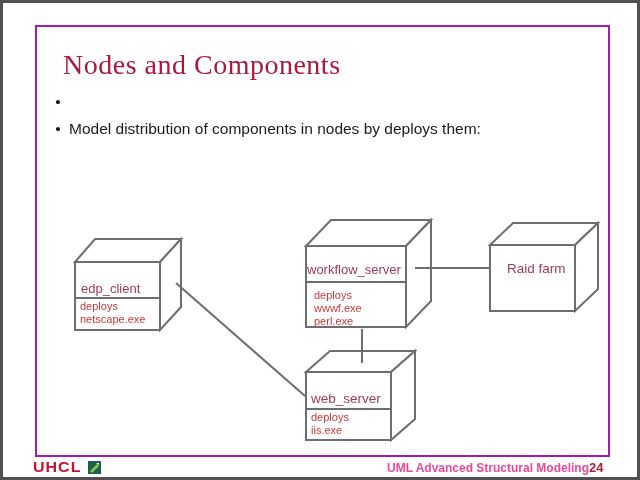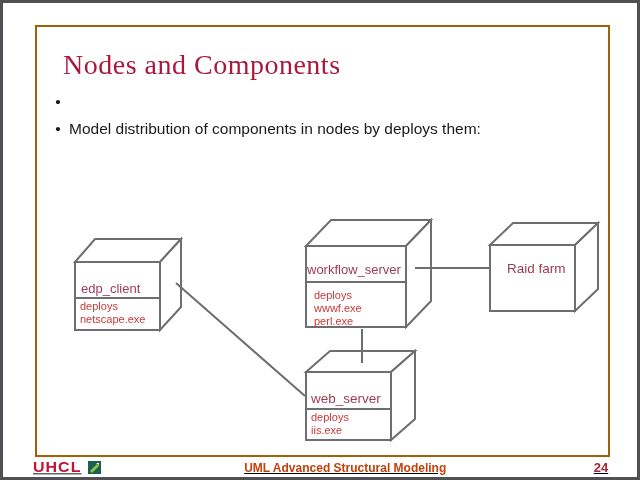--- a/index.html
+++ b/index.html
@@ -9,21 +9,21 @@
     background:#FFFFFF;
     border:3px solid #515155;
     box-sizing:border-box;
     overflow:hidden;
     font-family:"Liberation Sans", sans-serif;
   }
   .inner-frame{
     position:absolute;
     left:32px;top:22px;
     width:575px;height:432px;
-    border:2px solid #a16207;
+    border:2px solid #a21caf;
     box-sizing:border-box;
   }
   .slide-title{
     position:absolute;
     left:26px;top:22px;
     margin:0;
     font-family:"Liberation Serif", serif;
     font-weight:400;
     font-size:28px;
     color:#A8193D;
@@ -54,51 +54,50 @@
     position:absolute;
     left:0;top:0;
     width:640px;height:480px;
   }
   .footer{
     position:absolute;
     left:30px;top:455px;
     width:580px;height:19px;
     display:flex;
     align-items:center;
-    text-decoration:underline;
   }
   .logo{
     flex:none;
     display:flex;
     align-items:center;
     gap:7px;
   }
   .logo-text{
     font-weight:800;
     font-size:16px;
     color:#C41230;
     letter-spacing:1px;
     transform:scaleY(0.9);
     transform-origin:left center;
   }
   .footer-center{
     flex:1;
-    text-align:center;
+    text-align:right;
     font-weight:700;
     font-size:12px;
-    color:#c2410c;
+    color:#ec4899;
     white-space:nowrap;
   }
   .page-number{
     flex:none;
     font-weight:700;
     font-size:13px;
     color:#A32638;
     min-width:24px;
-    text-align:center;
+    text-align:left;
   }
 </style>
 </head>
 <body>
 
 <div class="slide">
 
   <div class="inner-frame">
     <h1 class="slide-title">Nodes and Components</h1>
     <ul class="bullet-list">

